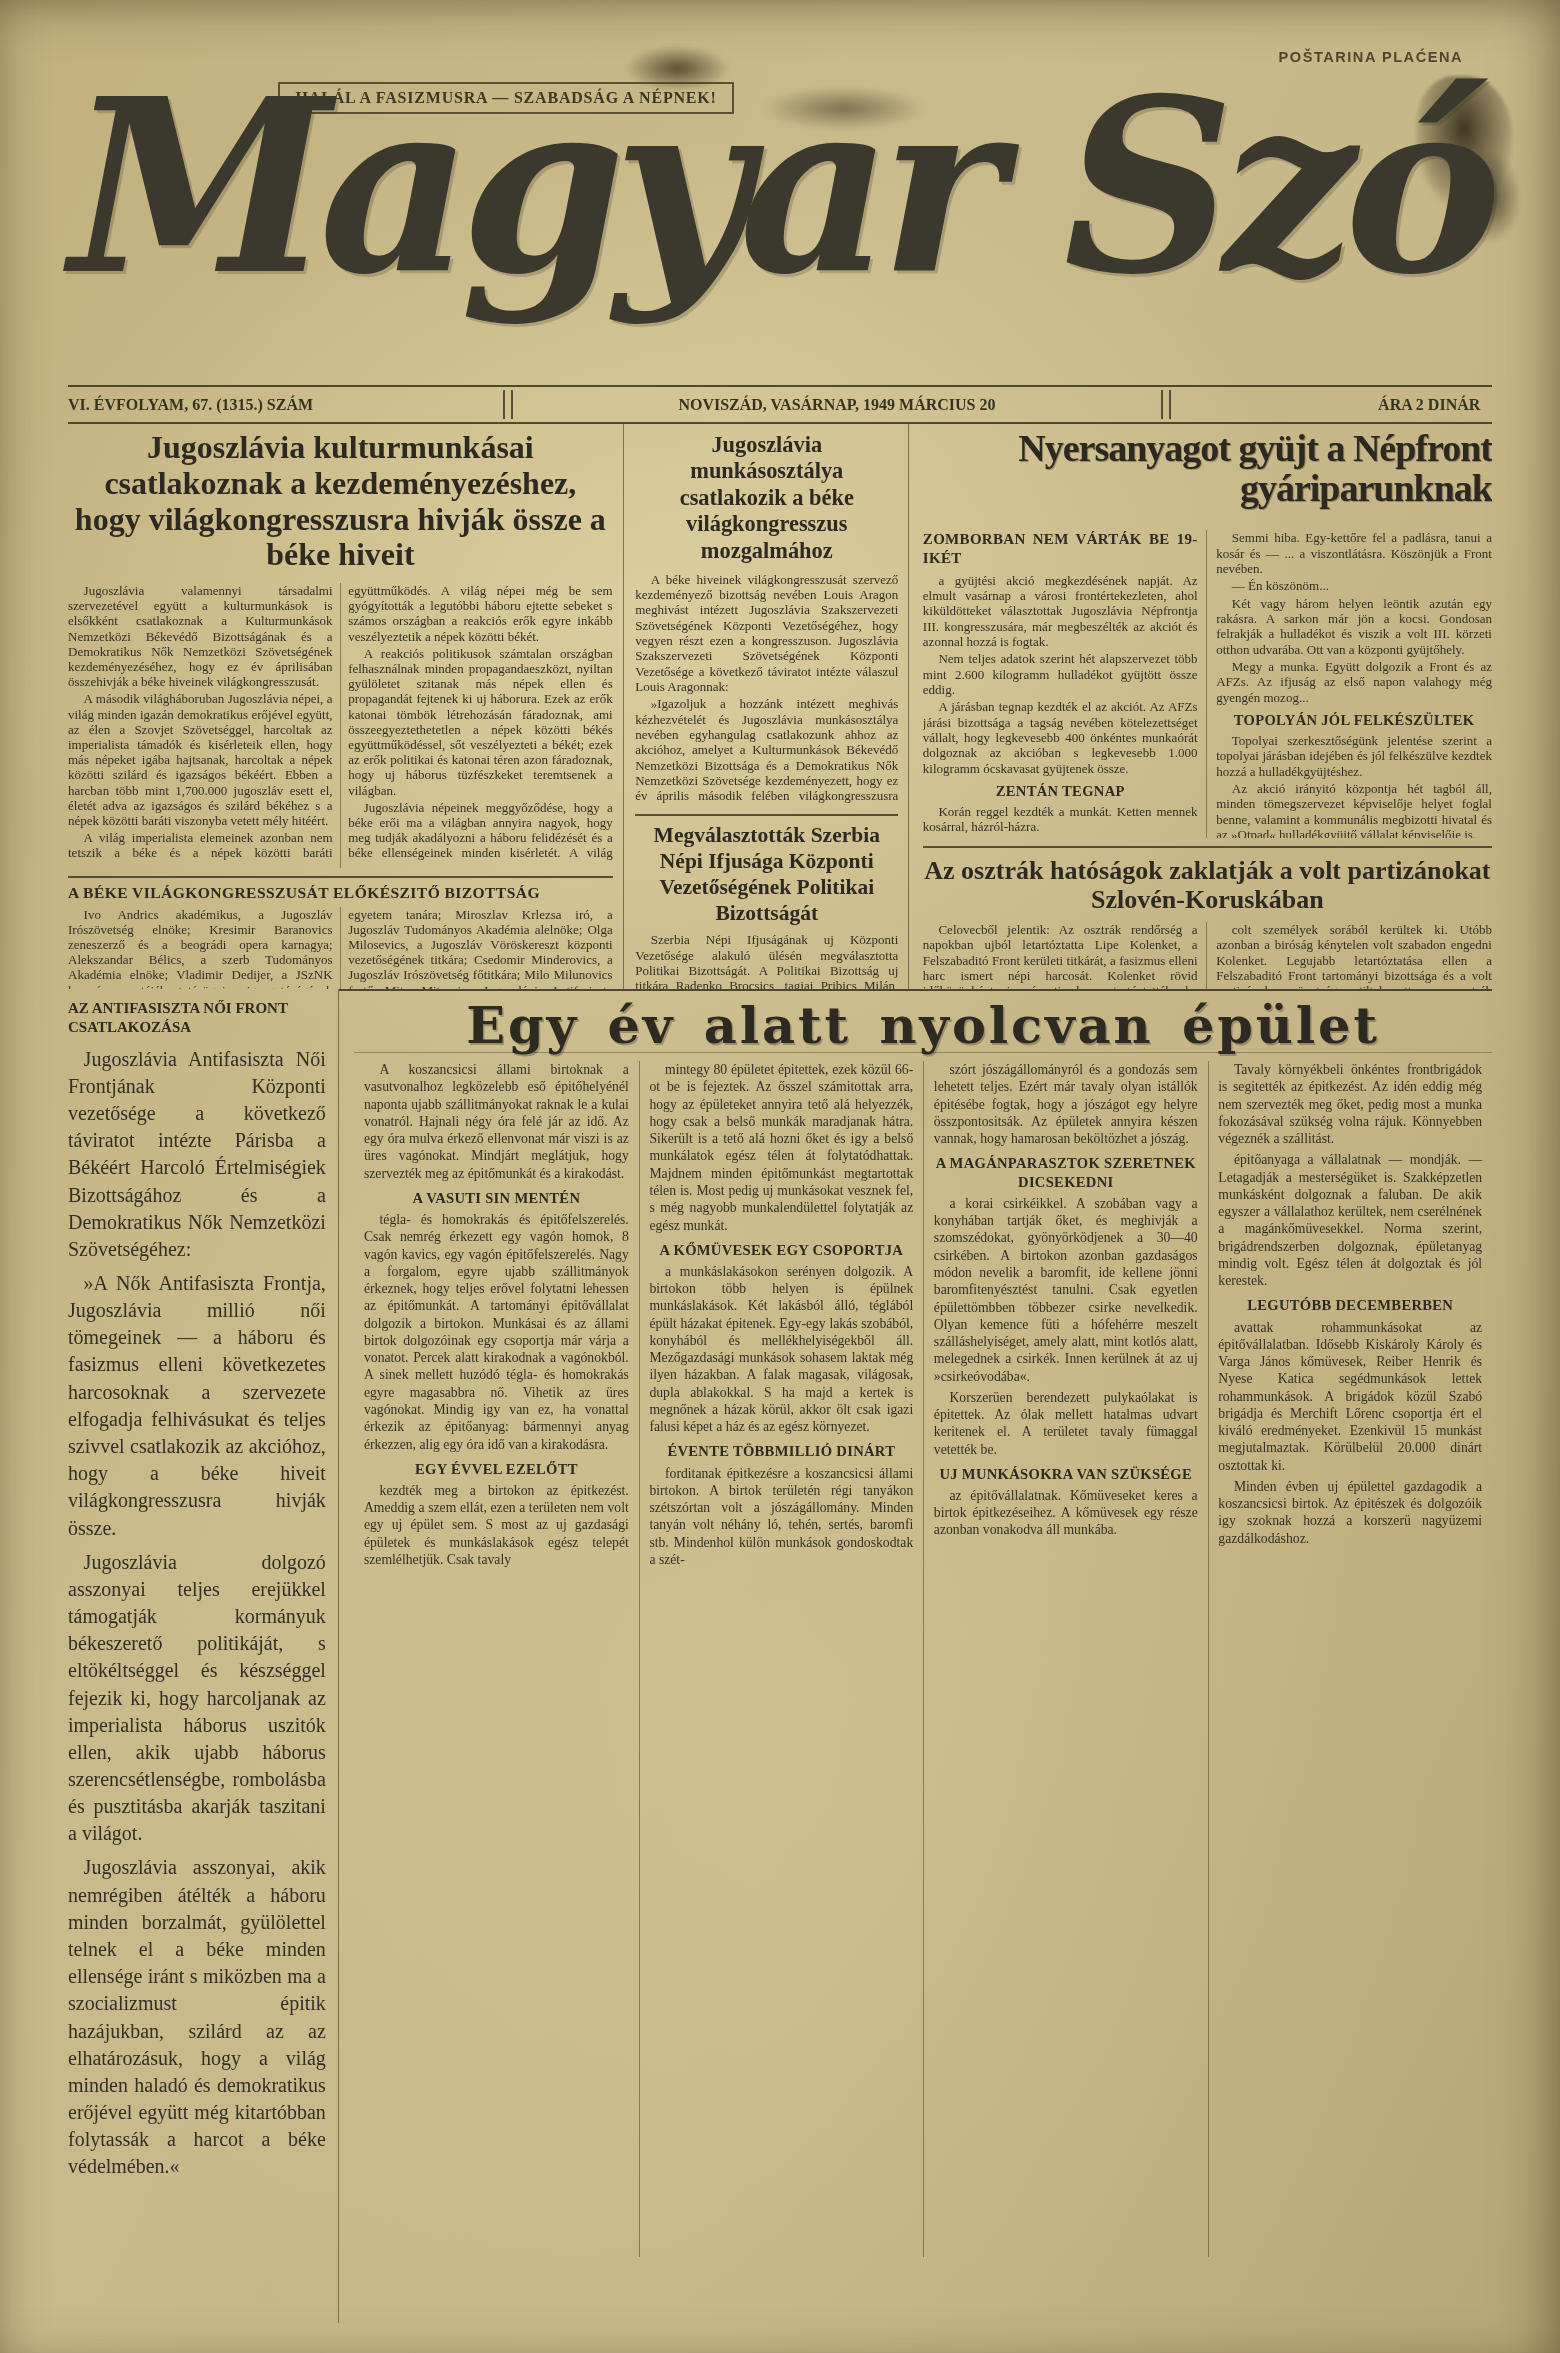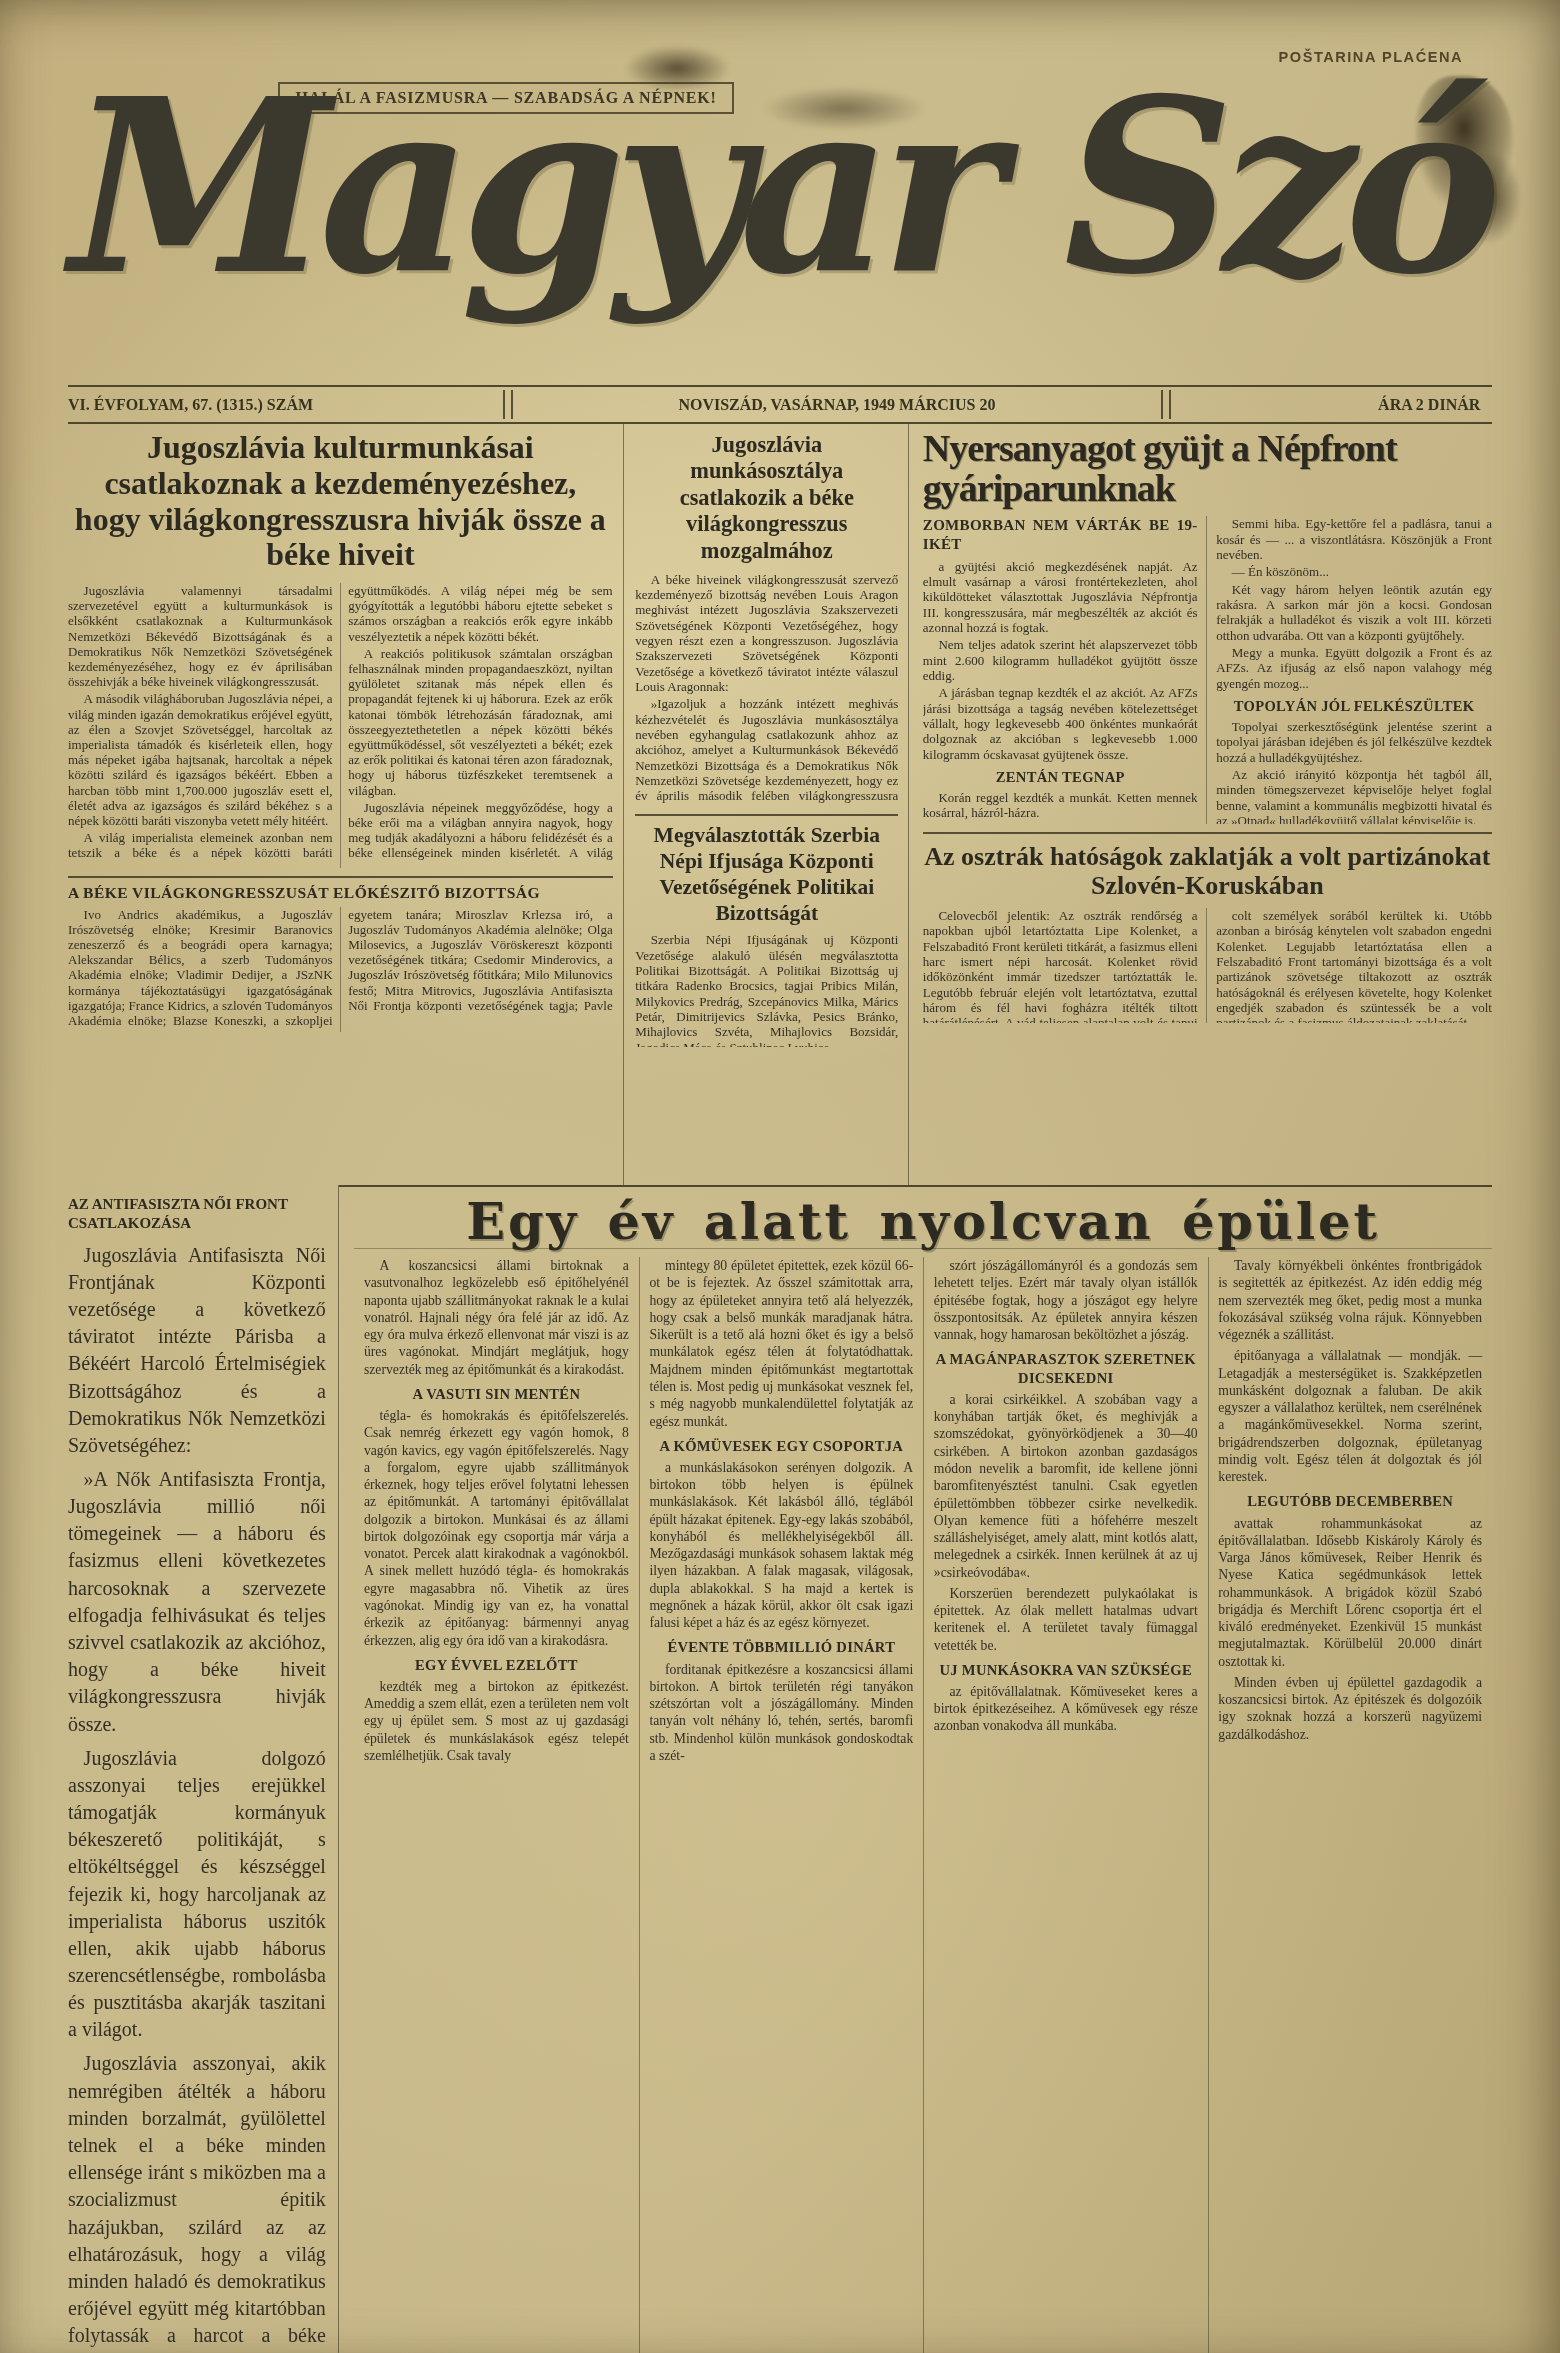--- a/index.html
+++ b/index.html
@@ -21,39 +21,39 @@
   .stamp{position:absolute;top:49px;right:29px;font-family:"Liberation Sans",sans-serif;font-weight:700;font-size:14.6px;letter-spacing:1.5px;color:#53452a;}
   .slogan{position:absolute;top:82px;left:210px;border:2px solid rgba(62,55,34,.8);padding:4.9px 15.6px;font-size:16px;font-weight:700;letter-spacing:0.8px;color:#3c3726;}
   .title{position:absolute;top:64px;left:0;width:100%;text-align:center;font-family:"DejaVu Serif",serif;font-style:italic;font-weight:700;font-size:236px;line-height:1.04;letter-spacing:-11.7px;color:#3b382e;white-space:nowrap;transform:scaleY(1.02);text-shadow:2.9px 2.9px 0 rgba(55,48,28,.22);}
 
   .dateline{height:39px;display:flex;align-items:center;border-top:2.9px solid rgba(55,50,30,.85);border-bottom:2px solid rgba(55,50,30,.85);font-weight:700;font-size:16px;color:#36331f;}
   .dl-left{flex:0 0 30%;}
   .dl-center{flex:1;text-align:center;}
   .dl-right{flex:0 0 22%;text-align:right;padding-right:11.7px;}
   .dl-sep{width:9.8px;align-self:stretch;border-left:2px solid rgba(55,50,30,.8);border-right:2px solid rgba(55,50,30,.8);margin:2.9px 7.8px;}
 
-  .content-top{height:761px;display:flex;overflow:hidden;}
+  .content-top{height:565px;display:flex;overflow:hidden;}
   .zone-left{width:59%;display:flex;}
   .main-block{width:66%;padding:5.9px 9.8px 0 0;}
   .headline-main{font-size:32px;line-height:1.12;text-align:center;font-weight:700;color:#2d2b21;margin-bottom:9.8px;}
   .twocol{column-count:2;column-gap:15.6px;column-rule:1px solid rgba(62,56,36,.5);text-align:justify;}
   .main-body{height:285px;overflow:hidden;font-size:13px;line-height:1.17;}
   .para{text-indent:15.6px;margin-bottom:2px;}
   .committee{border-top:2px solid rgba(55,50,30,.8);margin-top:7.8px;padding-top:5.9px;}
   .committee-heading{font-size:15.6px;letter-spacing:0.4px;margin-bottom:4.9px;color:#2d2b21;}
   .committee-body{height:125px;overflow:hidden;font-size:13px;line-height:1.17;}
   .col3{width:34%;border-left:1px solid rgba(62,56,36,.6);padding:7.8px 9.8px 0 11.7px;}
   .headline-workers{font-size:22.4px;line-height:1.18;text-align:center;font-weight:700;margin-bottom:7.8px;color:#2d2b21;}
   .workers-body{height:234px;overflow:hidden;font-size:13px;line-height:1.18;text-align:justify;}
   .youth{border-top:2px solid rgba(55,50,30,.8);margin-top:7.8px;padding-top:7.8px;}
   .headline-youth{font-size:21.5px;line-height:1.2;text-align:center;font-weight:700;margin-bottom:5.9px;color:#2d2b21;}
   .youth-body{height:115px;overflow:hidden;font-size:13px;line-height:1.18;text-align:justify;}
 
   .zone-right{width:41%;border-left:1px solid rgba(62,56,36,.6);padding:3.9px 0 0 13.7px;}
-  .headline-scrap{font-size:38px;line-height:1.06;text-align:left;font-weight:700;letter-spacing:-1px;color:#2b2920;text-shadow:1px 1px 0 rgba(43,41,32,.35);margin-bottom:8px;}
+  .headline-scrap{font-size:38px;line-height:1.06;text-align:right;font-weight:700;letter-spacing:-1px;color:#2b2920;text-shadow:1px 1px 0 rgba(43,41,32,.35);margin-bottom:22px;}
   .scrap-cols{display:flex;height:308px;overflow:hidden;}
   .scrap-col{width:50%;font-size:13px;line-height:1.18;text-align:justify;}
   .scrap-colA{padding-right:8.8px;border-right:1px solid rgba(62,56,36,.5);}
   .scrap-colB{padding-left:8.8px;}
   .kicker{font-size:15px;font-weight:700;letter-spacing:0.3px;margin-bottom:4.9px;line-height:1.25;color:#2d2b21;}
   .subhead{font-size:14.6px;font-weight:700;text-align:center;margin:6.8px 0 3.9px;letter-spacing:0.3px;color:#2d2b21;}
   .austria{border-top:2px solid rgba(55,50,30,.8);margin-top:7.8px;padding-top:7.8px;}
   .headline-austria{font-size:26px;line-height:1.12;text-align:center;font-weight:700;margin-bottom:7.8px;color:#2d2b21;}
   .austria-cols{display:flex;height:115px;overflow:hidden;}
   .a-col{width:50%;font-size:13px;line-height:1.18;text-align:justify;}

